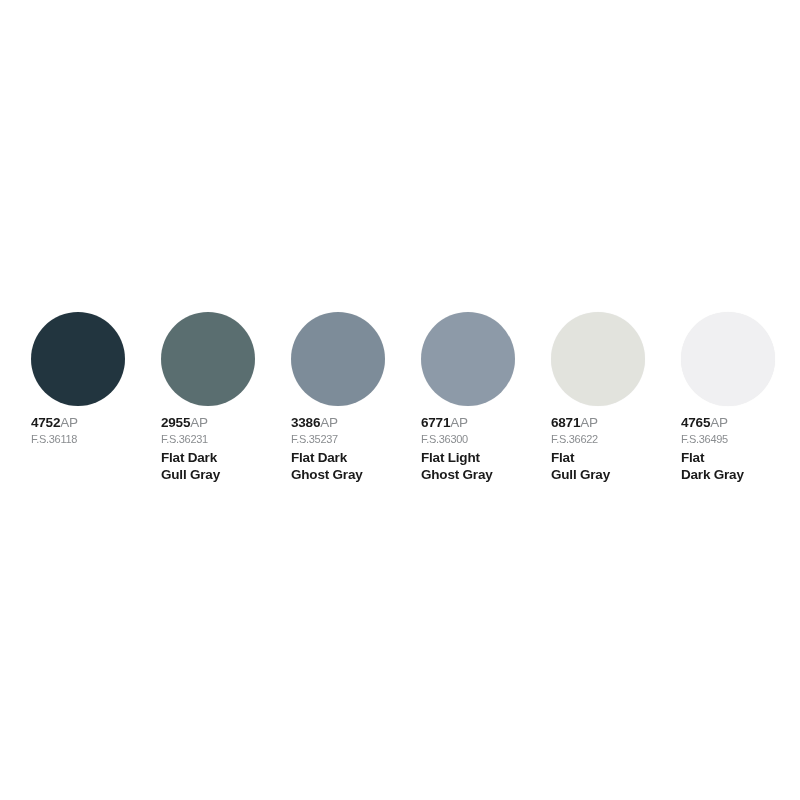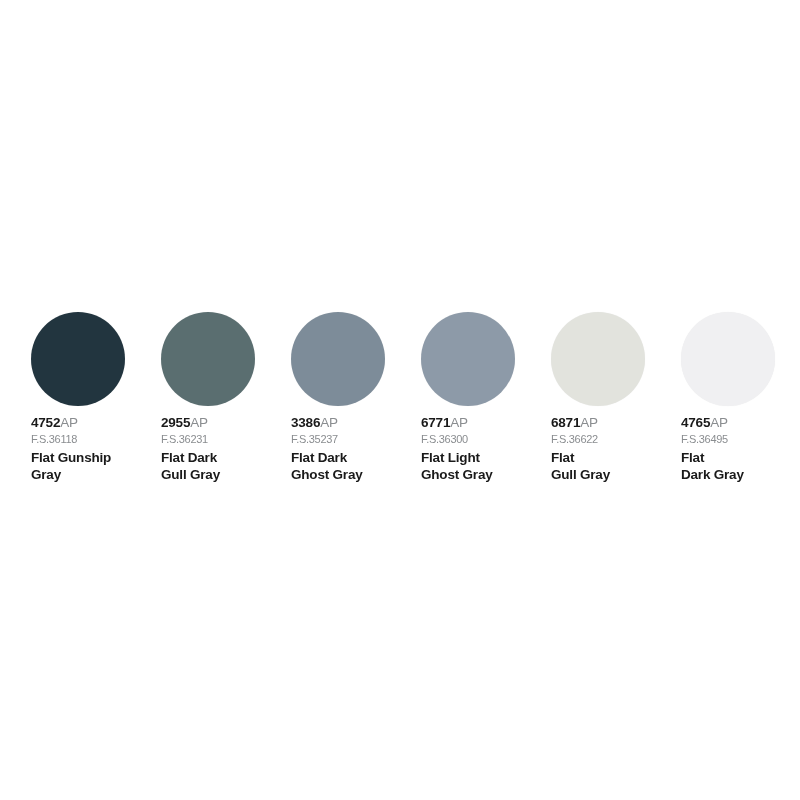--- a/index.html
+++ b/index.html
@@ -99,24 +99,20 @@
 <div id="swatch-chart" style="background-color: rgb(255, 255, 255);">
   <div class="swatch-row">
 
     <div class="swatch-item">
       <div class="swatch-dot" style="background-color: rgb(34, 53, 63);"></div>
       <div class="swatch-text">
         <div class="code-line">
           <span class="code-num">4752</span><span class="code-suffix">AP</span>
         </div>
         <div class="fs-line">F.S.36118</div>
-        <div class="name-line">
-          <span class="name-row">Flat Gunship</span>
-          <span class="name-row">Gray</span>
-        </div>
       </div>
     </div>
 
     <div class="swatch-item">
       <div class="swatch-dot" style="background-color: rgb(90, 110, 112);"></div>
       <div class="swatch-text">
         <div class="code-line">
           <span class="code-num">2955</span><span class="code-suffix">AP</span>
         </div>
         <div class="fs-line">F.S.36231</div>

